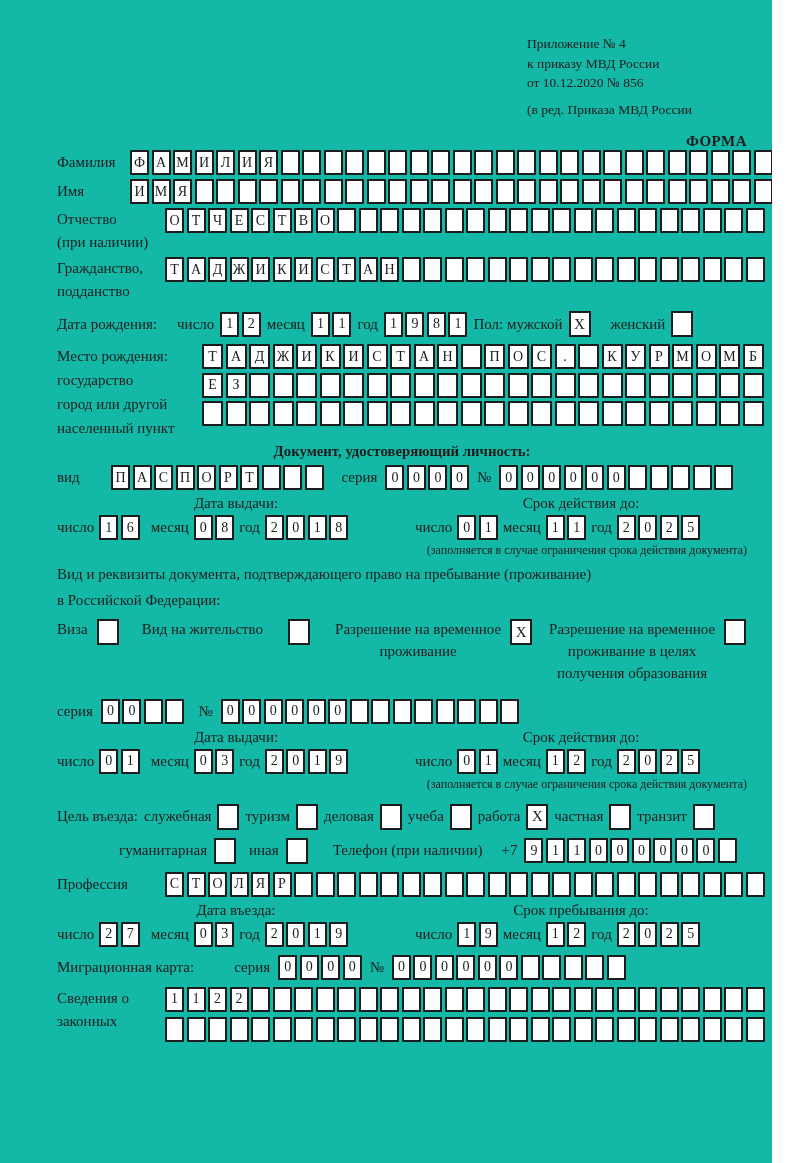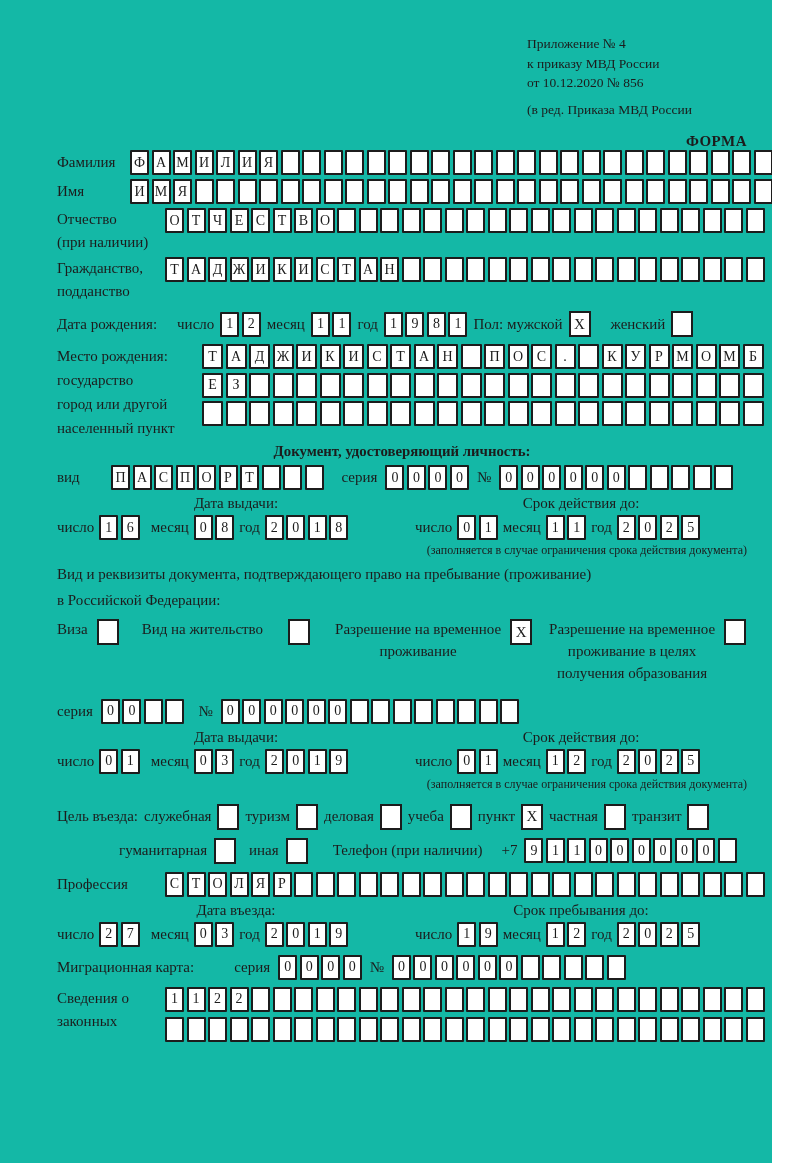--- a/index.html
+++ b/index.html
@@ -542,21 +542,21 @@
   <div class="purpose">
     <span>Цель въезда:</span>
     <span>служебная</span>
     <span class="checkbox"></span>
     <span>туризм</span>
     <span class="checkbox"></span>
     <span>деловая</span>
     <span class="checkbox"></span>
     <span>учеба</span>
     <span class="checkbox"></span>
-    <span>пункт</span>
+    <span>работа</span>
     <span class="checkbox">X</span>
     <span>частная</span>
     <span class="checkbox"></span>
     <span>транзит</span>
     <span class="checkbox"></span>
   </div>
 
   <div class="phone-row">
     <span>гуманитарная</span>
     <span class="checkbox"></span>

